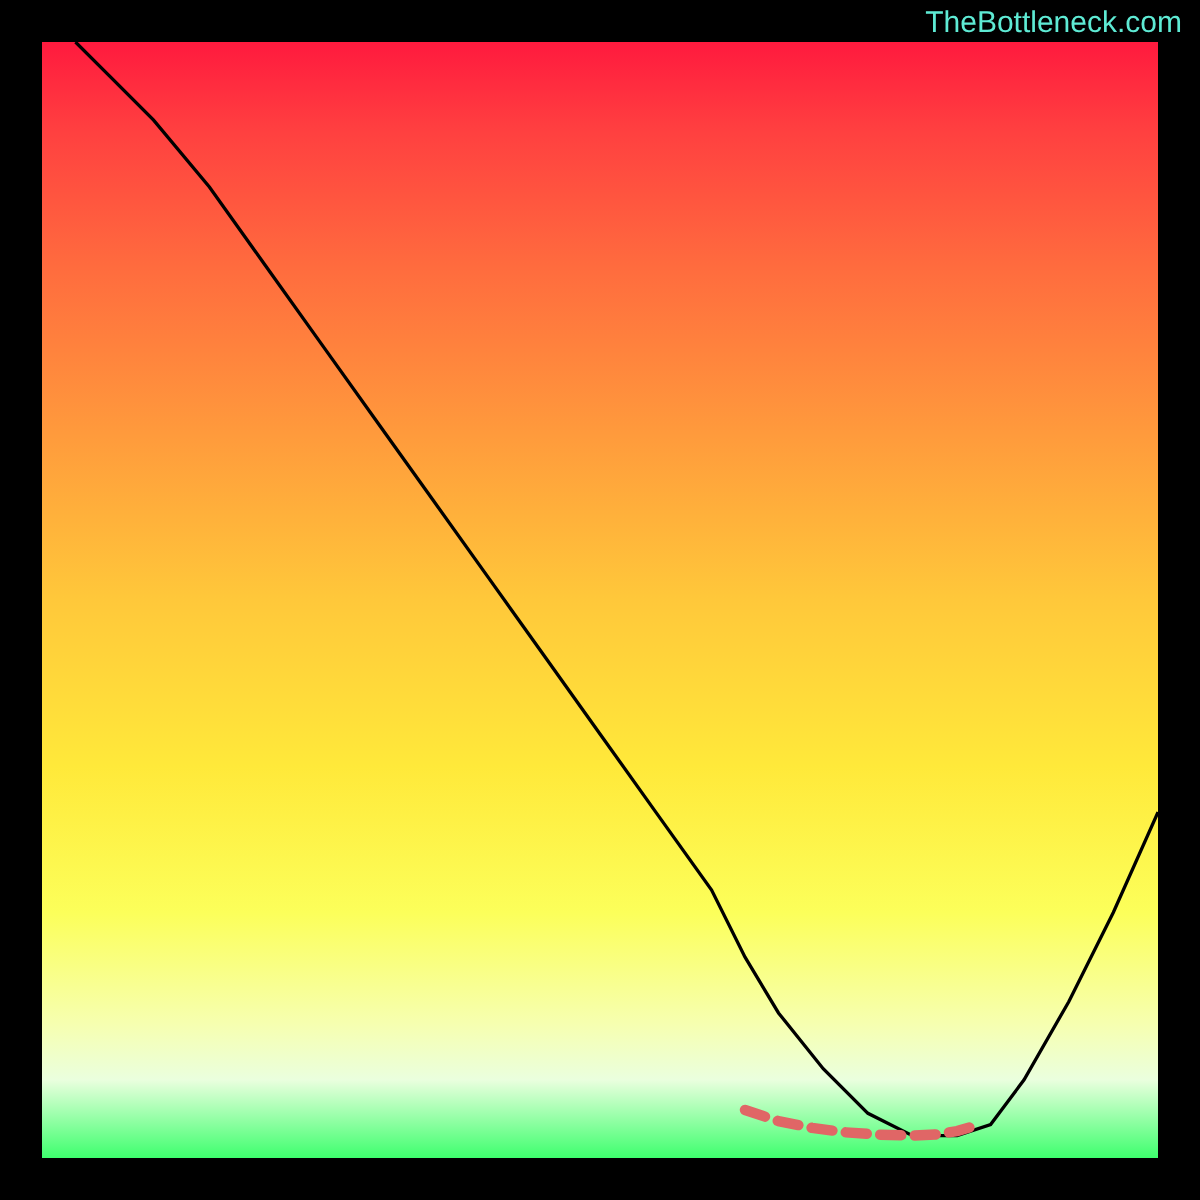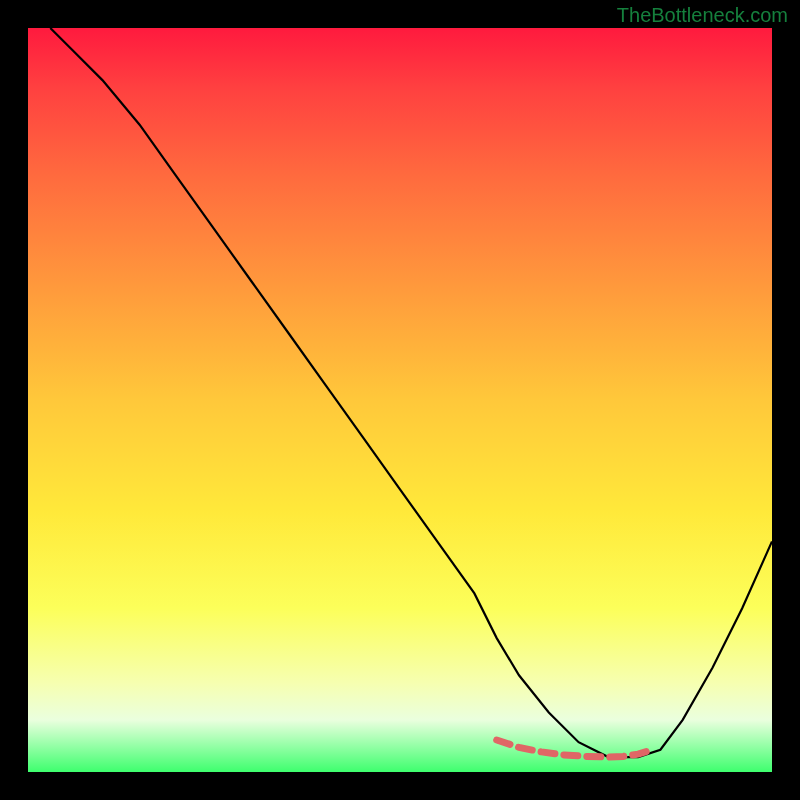--- a/index.html
+++ b/index.html
@@ -8,21 +8,21 @@
     width: 800px;
     height: 800px;
     background: #000;
     font-family: Arial, sans-serif;
     position: relative;
   }
   .watermark {
     position: absolute;
     top: 4px;
     right: 12px;
-    color: #15803d;
+    color: #5eead4;
     font-size: 20px;
     font-weight: normal;
     z-index: 10;
   }
   .chart-frame {
     position: absolute;
     top: 28px;
     left: 28px;
     width: 744px;
     height: 744px;

